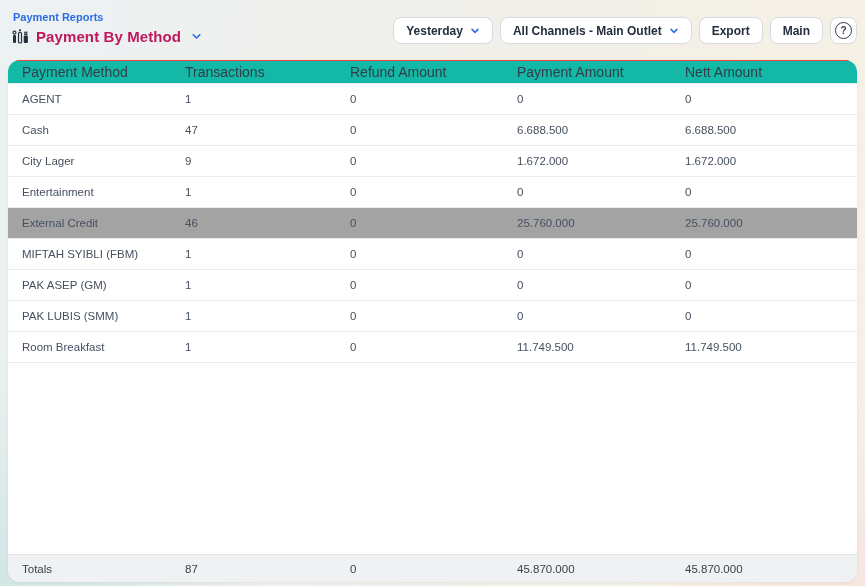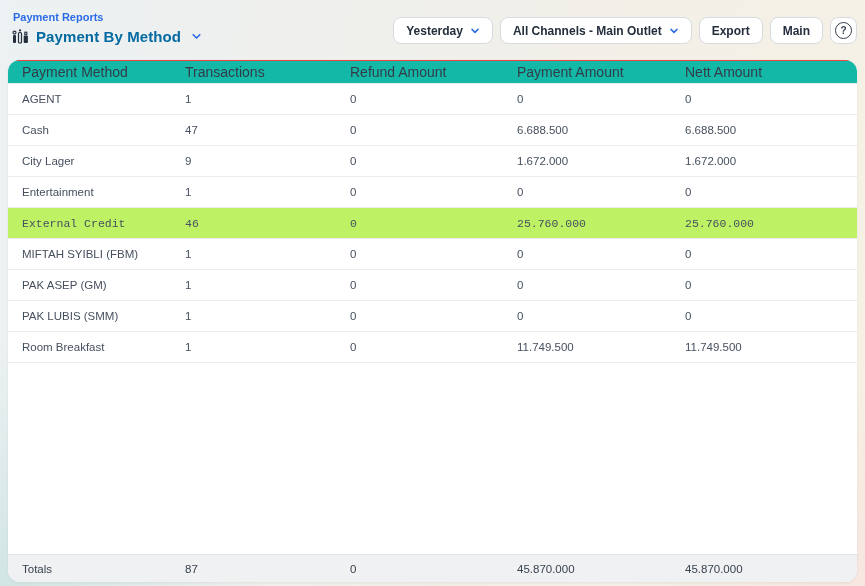--- a/index.html
+++ b/index.html
@@ -9,21 +9,21 @@
     position:relative; overflow:hidden;
     background:
       radial-gradient(55% 75% at 0% 100%, rgba(204,228,226,.85) 0%, rgba(204,228,226,0) 55%),
       radial-gradient(50% 70% at 100% 100%, rgba(246,229,223,.9) 0%, rgba(246,229,223,0) 55%),
       linear-gradient(100deg, #ecf1f3 0%, #f1efe9 55%, #f7f1e4 100%);
   }
   
   .top-header { position:absolute; top:0; left:0; right:0; height:68px; }
   .breadcrumb { position:absolute; top:11px; left:13px; font-size:11px; font-weight:700; color:#2b6ce6; }
   .title-row { position:absolute; top:28px; left:12px; display:flex; align-items:center; gap:7px; }
-  .page-title { font-size:15px; font-weight:700; color:#0369a1; letter-spacing:.1px; }
+  .page-title { font-size:15px; font-weight:700; color:#be185d; letter-spacing:.1px; }
   .header-controls { position:absolute; top:17px; right:8px; display:flex; gap:7px; align-items:center; }
   .btn {
     display:flex; align-items:center; gap:7px; height:27px; padding:0 12px;
     background:#fff; border:1px solid #d7dbdf; border-radius:8px;
     font-size:12px; font-weight:700; color:#242e3d; cursor:pointer; white-space:nowrap;
   }
   .btn-icon { width:27px; padding:0; justify-content:center; }
   .help-circle {
     width:17px; height:17px; border:1.4px solid #343e4e; border-radius:50%;
     display:flex; align-items:center; justify-content:center;
@@ -49,21 +49,21 @@
     display:flex; align-items:center; justify-content:center; cursor:pointer;
   }
   
   .grid-row { display:grid; grid-template-columns:163px 165px 167px 168px 1fr; padding-left:14px; align-items:center; }
   .thead {
     flex:0 0 24px; height:24px; background:#14b8a6;
     border-top:1px solid #ef4444; border-bottom:1px solid #e8eaec;
     font-size:14px; color:#323c49;
   }
   .trow { flex:0 0 31px; height:31px; border-bottom:1px solid #ececee; font-size:11.5px; color:#46505f; background:#fff; }
-  .trow.highlight { background:#bef264;font-family:Liberation Mono, monospace; }
+  .trow.highlight { background:#a3a3a3; }
   .filler { flex:1 1 auto; background:#fff; }
   .totals {
     flex:0 0 28px; height:28px; background:#eff1f3; border-top:1px solid #e3e5e8;
     font-size:11.5px; color:#39424f;
   }
   .cell { white-space:nowrap; overflow:hidden; text-overflow:ellipsis; padding-right:8px; }
 </style>
 </head>
 <body>
 

